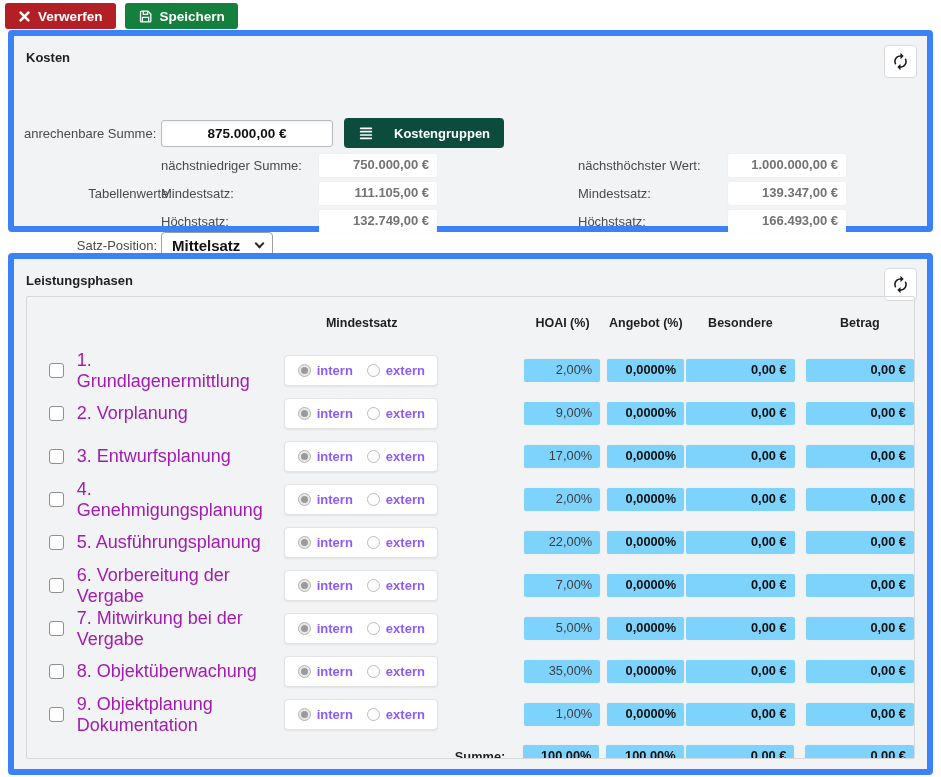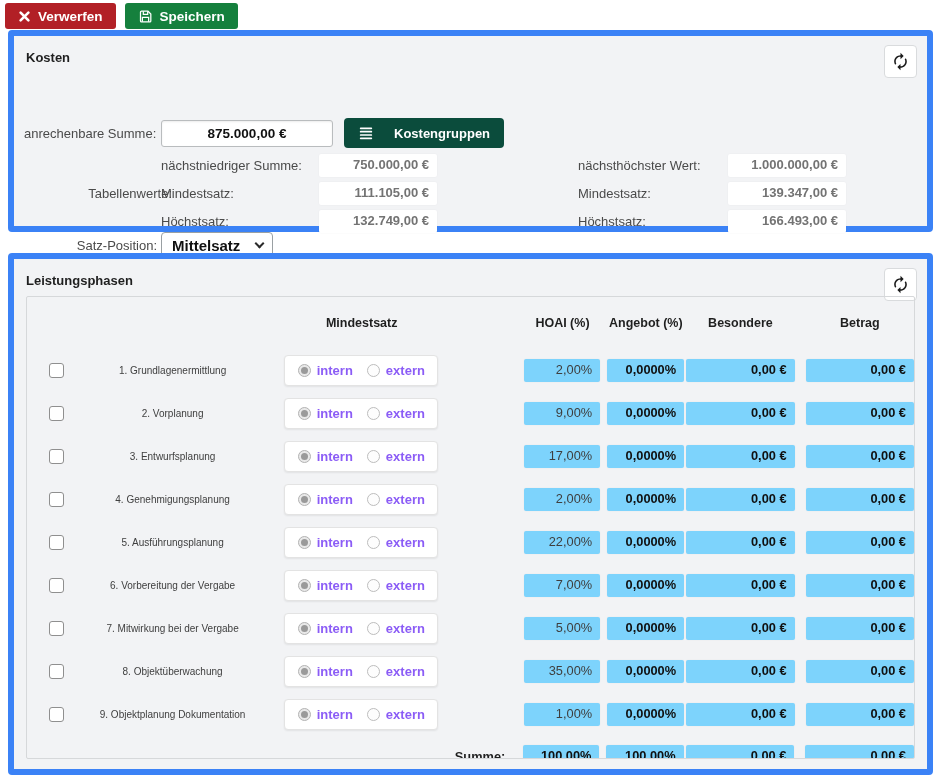--- a/index.html
+++ b/index.html
@@ -47,21 +47,21 @@
     border-right: 2px solid #2b2b2b; border-bottom: 2px solid #2b2b2b; transform: rotate(45deg);
     pointer-events: none; }
 
   
   .table-box { position: absolute; left: 12px; right: 12px; top: 37px; bottom: 10px;
     border: 1px solid #d6d8da; border-radius: 2px; overflow: hidden; }
   .prow { display: flex; align-items: center; height: 43px; }
   .hdr-row { height: 52px; font-weight: bold; color: #1f1f1f; font-size: 12.5px; }
   .hdr-cell { text-align: center; line-height: 1.2; }
   .c-check { width: 18px; margin-left: 22px; display: flex; }
-  .c-name  { width: 195px; margin-left: 10px; font-size: 10px; color: #404040; text-align: center; }
+  .c-name  { width: 195px; margin-left: 10px; font-size: 18px; color: #a21caf; }
   .c-radio { width: 156px; margin-left: 16px; }
   .c-hoai  { width: 77px;  margin-left: 86px; }
   .c-angebot { width: 78px; margin-left: 7px; }
   .c-besondere { width: 110px; margin-left: 2px; }
   .c-betrag { width: 110px; margin-left: 11px; }
   .vbox { height: 23px; background: #7dd3fc; border-radius: 2px; text-align: right;
     padding: 3px 8px; font-weight: bold; font-size: 12.8px; color: #101010;
     box-shadow: 0 0 2px rgba(0,0,0,.05); white-space: nowrap; }
   .vbox.muted { font-weight: normal; color: #3e3e3e; }
   .checkbox { width: 15px; height: 15px; background: #fff; border: 1px solid #8f8f8f;

